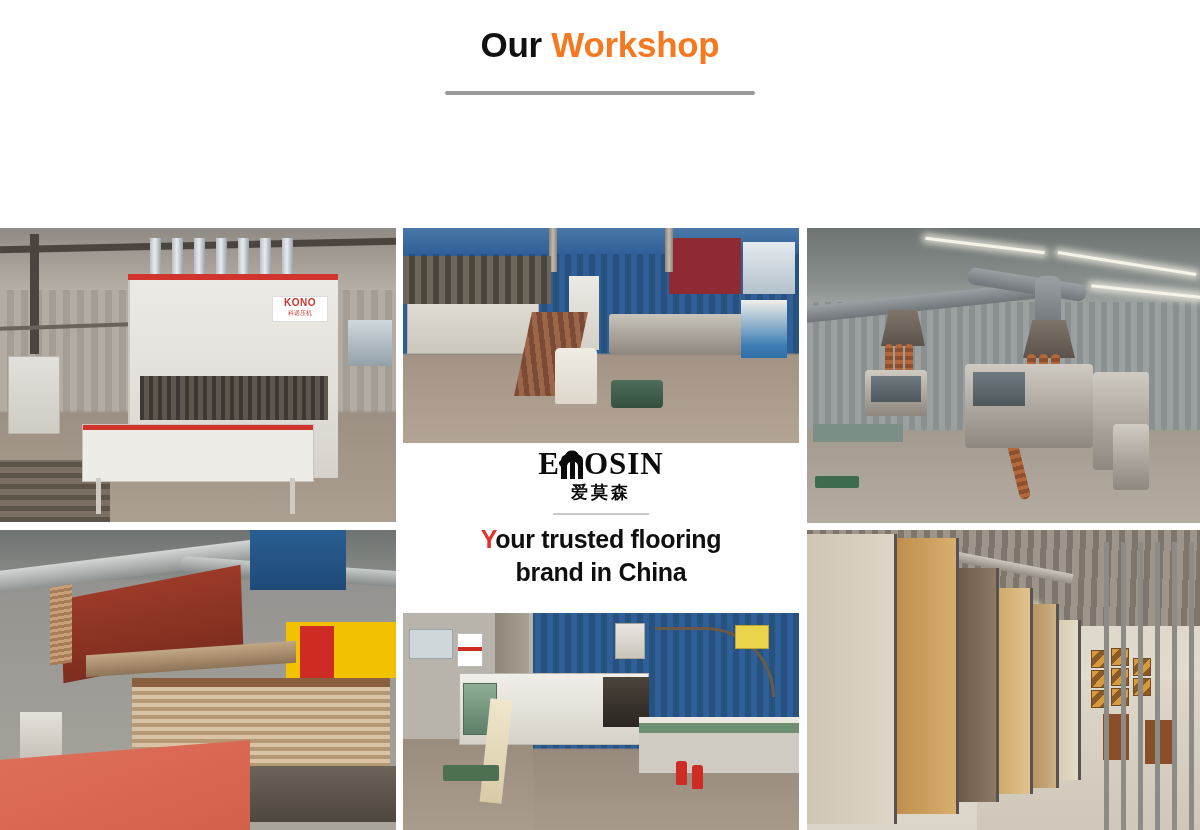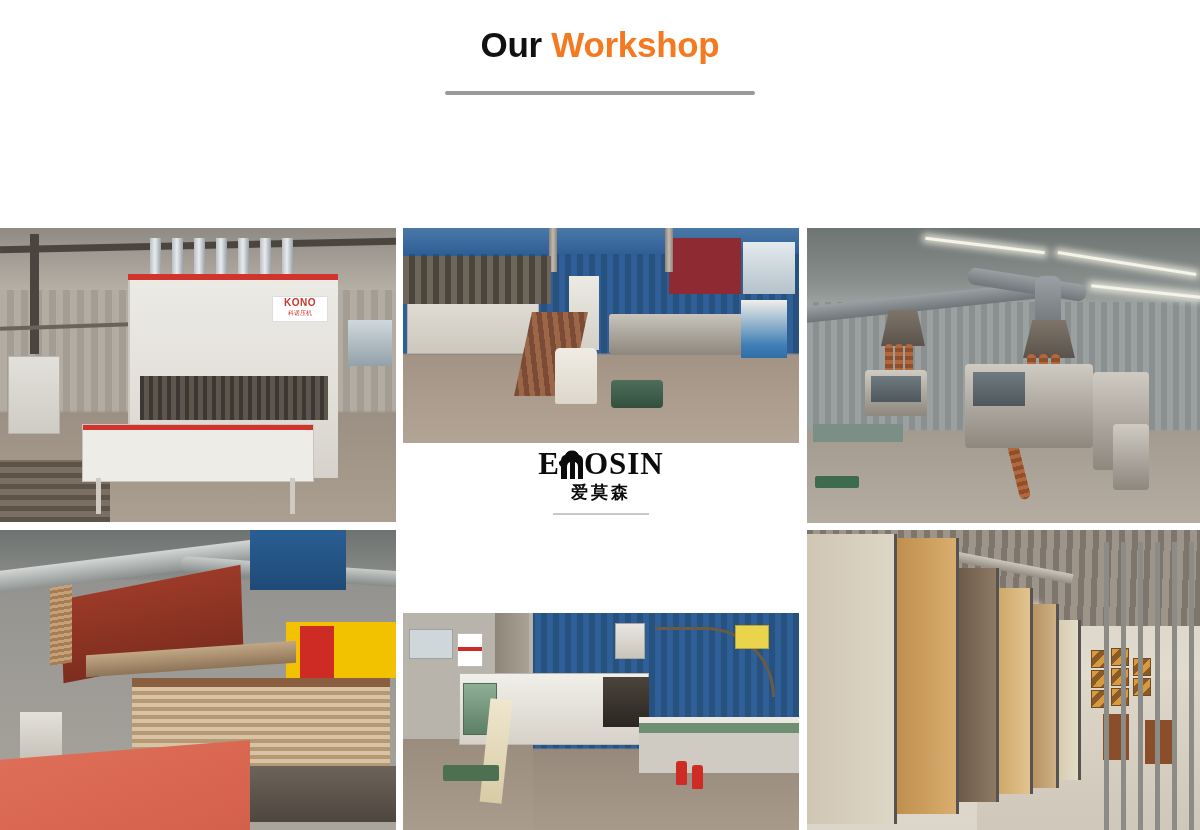--- a/index.html
+++ b/index.html
@@ -417,16 +417,18 @@
             L24 30 L19 30 L19 18 Q19 14 16 13 L16 30 L11 30 L11 13 Q8 14 8 18 L8 30 Z"></path>
           <ellipse cx="13" cy="6" rx="6" ry="4.6" fill="#0b0b0b"></ellipse>
           <path fill="#0b0b0b" d="M0 13 Q3 9 6 13 L6 19 Q2 19 0 15 Z"></path>
         </svg>
       </span>
       <span class="lt">OSIN</span>
     </div>
     <div class="brand-cn">爱莫森</div>
     <div class="brand-rule"></div>
     <div class="tagline">
+      <div><span class="y">Y</span><span>our trusted flooring</span></div>
+      <div>brand in China</div>
     </div>
   </div>
 
 </div>
 
 </body></html>

